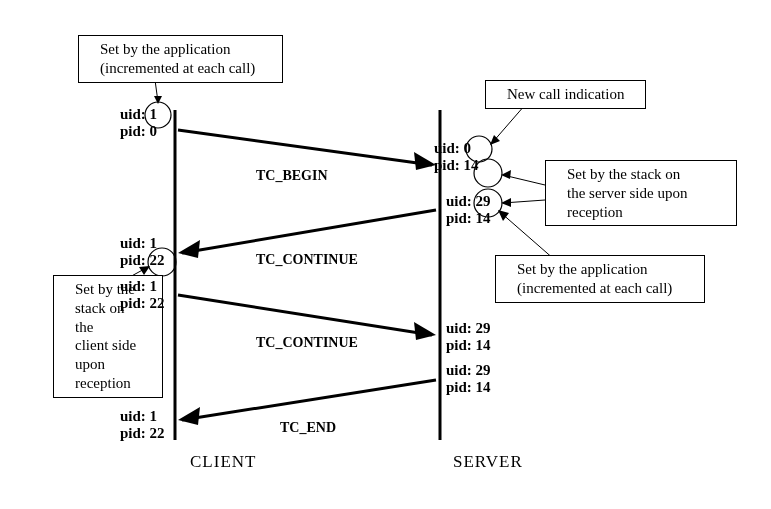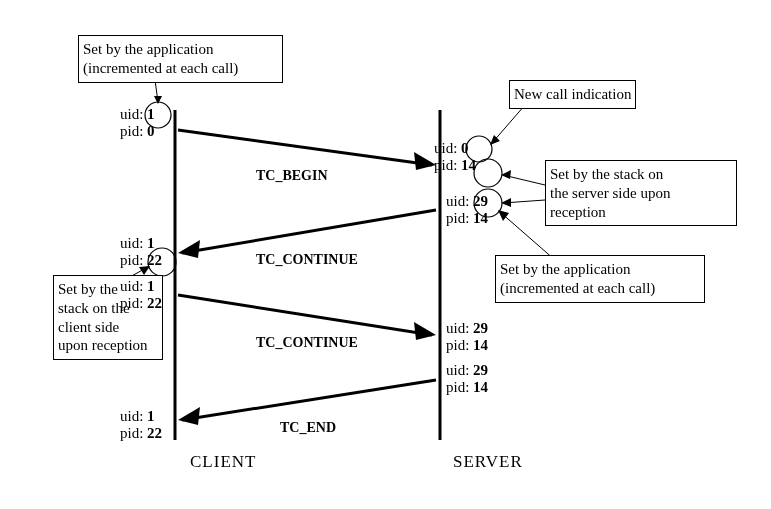--- a/index.html
+++ b/index.html
@@ -13,31 +13,31 @@
     overflow: hidden;
   }
   .diagram {
     position: absolute;
     inset: 0;
   }
   .box {
     position: absolute;
     border: 1px solid #000;
     background: #fff;
-    padding: 4px 4px;
+    padding: 4px 21px;
     font-size: 15px;
     line-height: 1.25;
   }
   .idlabel {
     position: absolute;
     font-size: 15px;
     font-weight: bold;
     line-height: 1.15;
   }
-  .idlabel .k { font-weight: normal; }
+  .idlabel .k { font-weight: bold; }
   .msg {
     position: absolute;
     font-size: 14px;
     font-weight: bold;
     margin-top: 45px;
   }
   .role {
     position: absolute;
     font-size: 17px;
     font-weight: normal;
@@ -94,21 +94,21 @@
     <line class="leader" x1="106" y1="290" x2="148" y2="267"></line>
     <polygon class="arrowhead" points="150,266 139,267 144,275"></polygon>
     <line class="leader" x1="106" y1="305" x2="123" y2="295"></line>
     <polygon class="arrowhead" points="125,294 114,294 119,302"></polygon>
   </svg>
 
   <div class="box" style="left:78px; top:35px; width:205px;">
     <span>Set by the application<br>(incremented at each call)</span>
   </div>
 
-  <div class="box" style="left:509px; top:80px;">
+  <div class="box" style="left:485px; top:80px;">
     <span>New call indication</span>
   </div>
 
   <div class="box" style="left:545px; top:160px; width:192px;">
     <span>Set by the stack on<br>the server side upon<br>reception</span>
   </div>
 
   <div class="box" style="left:495px; top:255px; width:210px;">
     <span>Set by the application<br>(incremented at each call)</span>
   </div>

